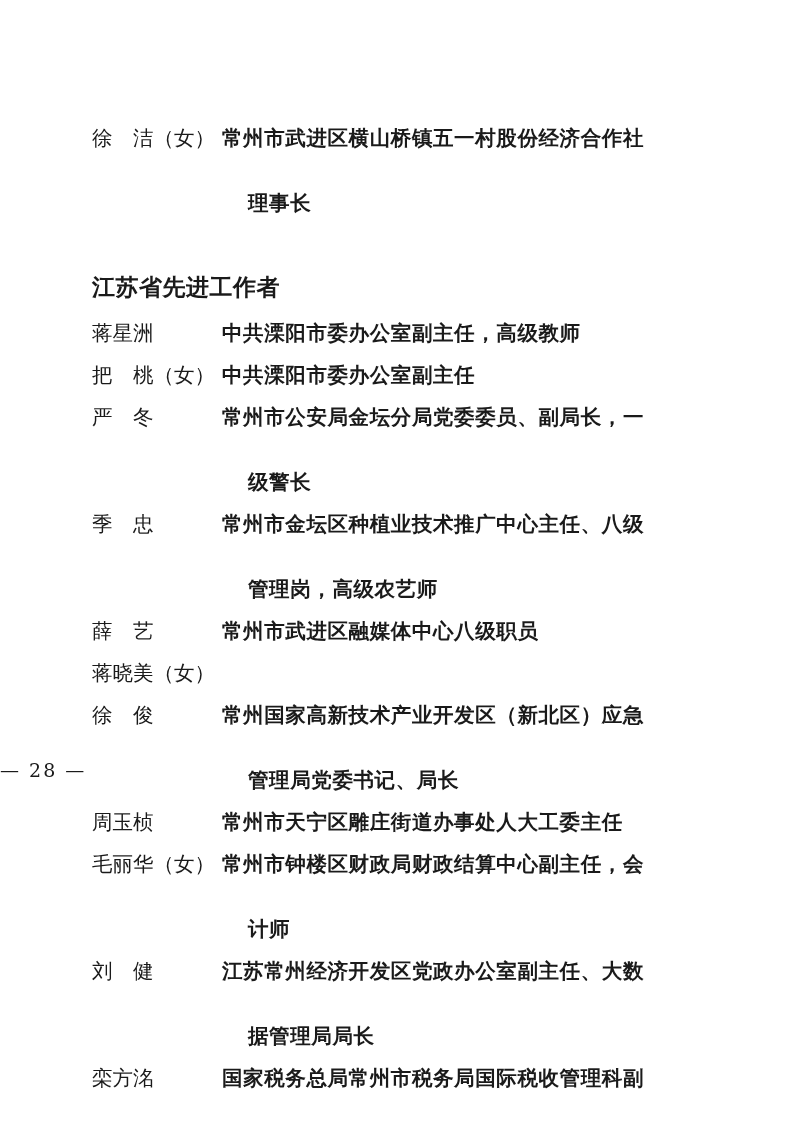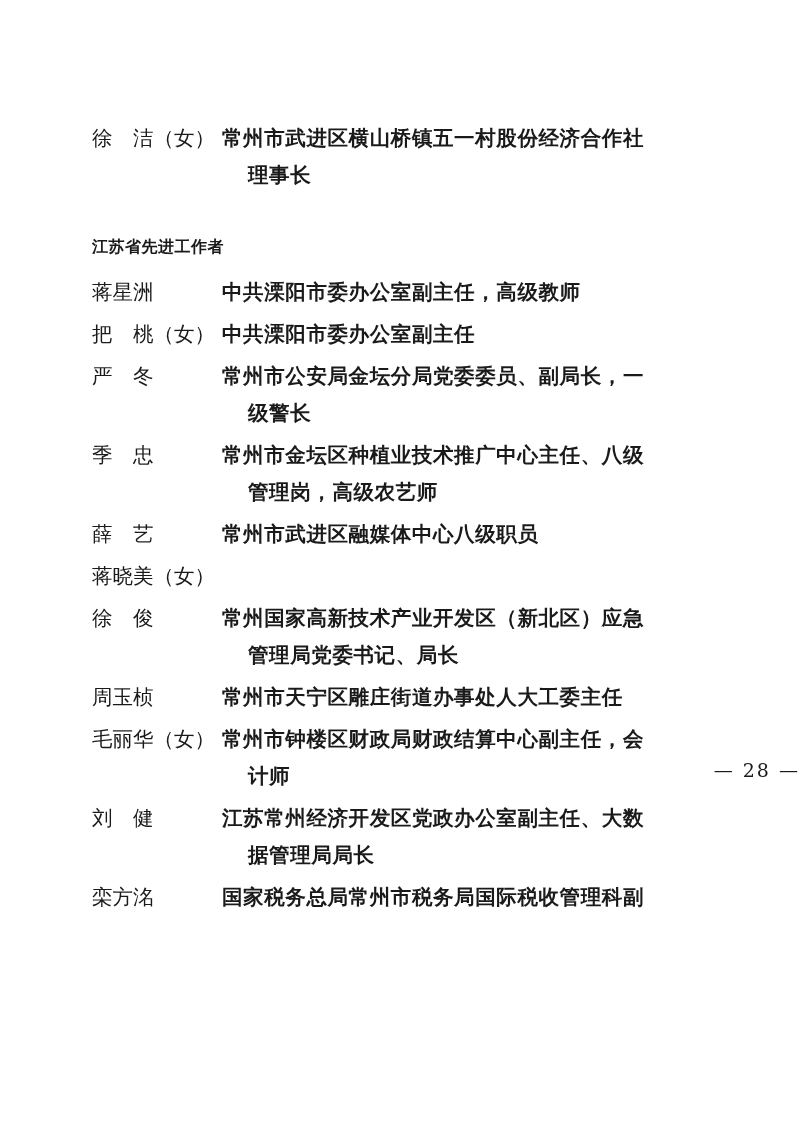--- a/index.html
+++ b/index.html
@@ -42,39 +42,40 @@
     line-height: 37px;
     letter-spacing: 0.6px;
     text-align: justify;
     text-justify: inter-ideograph;
     text-align-last: left;
     font-weight: bold;
   }
   .desc .indent-line {
     display: block;
     padding-left: 26px;
+    margin-top: 28px;
   }
   .section-heading {
-    font-size: 16px;
+    font-size: 23px;
     font-weight: bold;
     line-height: 37px;
-    margin-top: 34px;
+    margin-top: 47px;
     margin-bottom: 9px;
     letter-spacing: 0.5px;
     font-family: "DejaVu Sans", "Liberation Sans", sans-serif;
   }
   .first-block {
     margin-bottom: 0;
   }
   .page-number {
     position: absolute;
     left: 0;
     right: 0;
     bottom: 78px;
-    text-align: right;
+    text-align: left;
     font-size: 19px;
     letter-spacing: 2px;
     font-family: "DejaVu Serif", "Liberation Serif", serif;
   }
   .pn-inner { display: inline-block; }
 </style>
 </head>
 <body>
 
 <div class="page">

